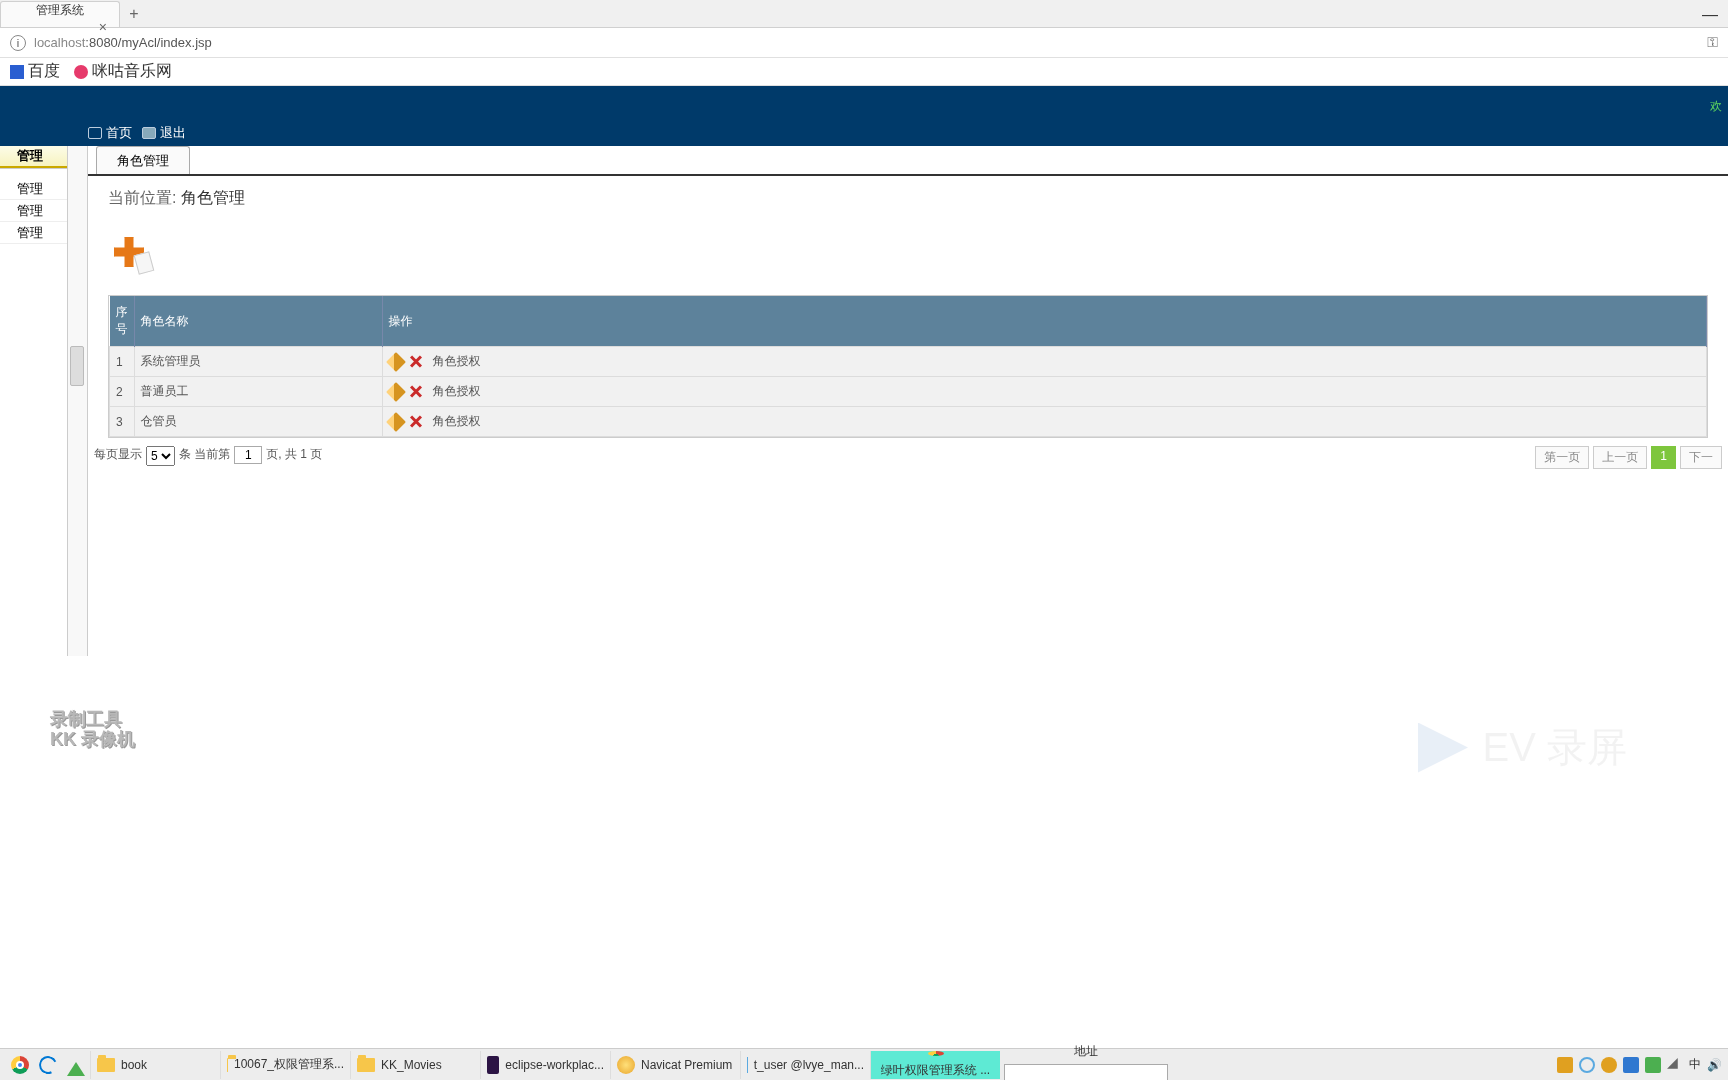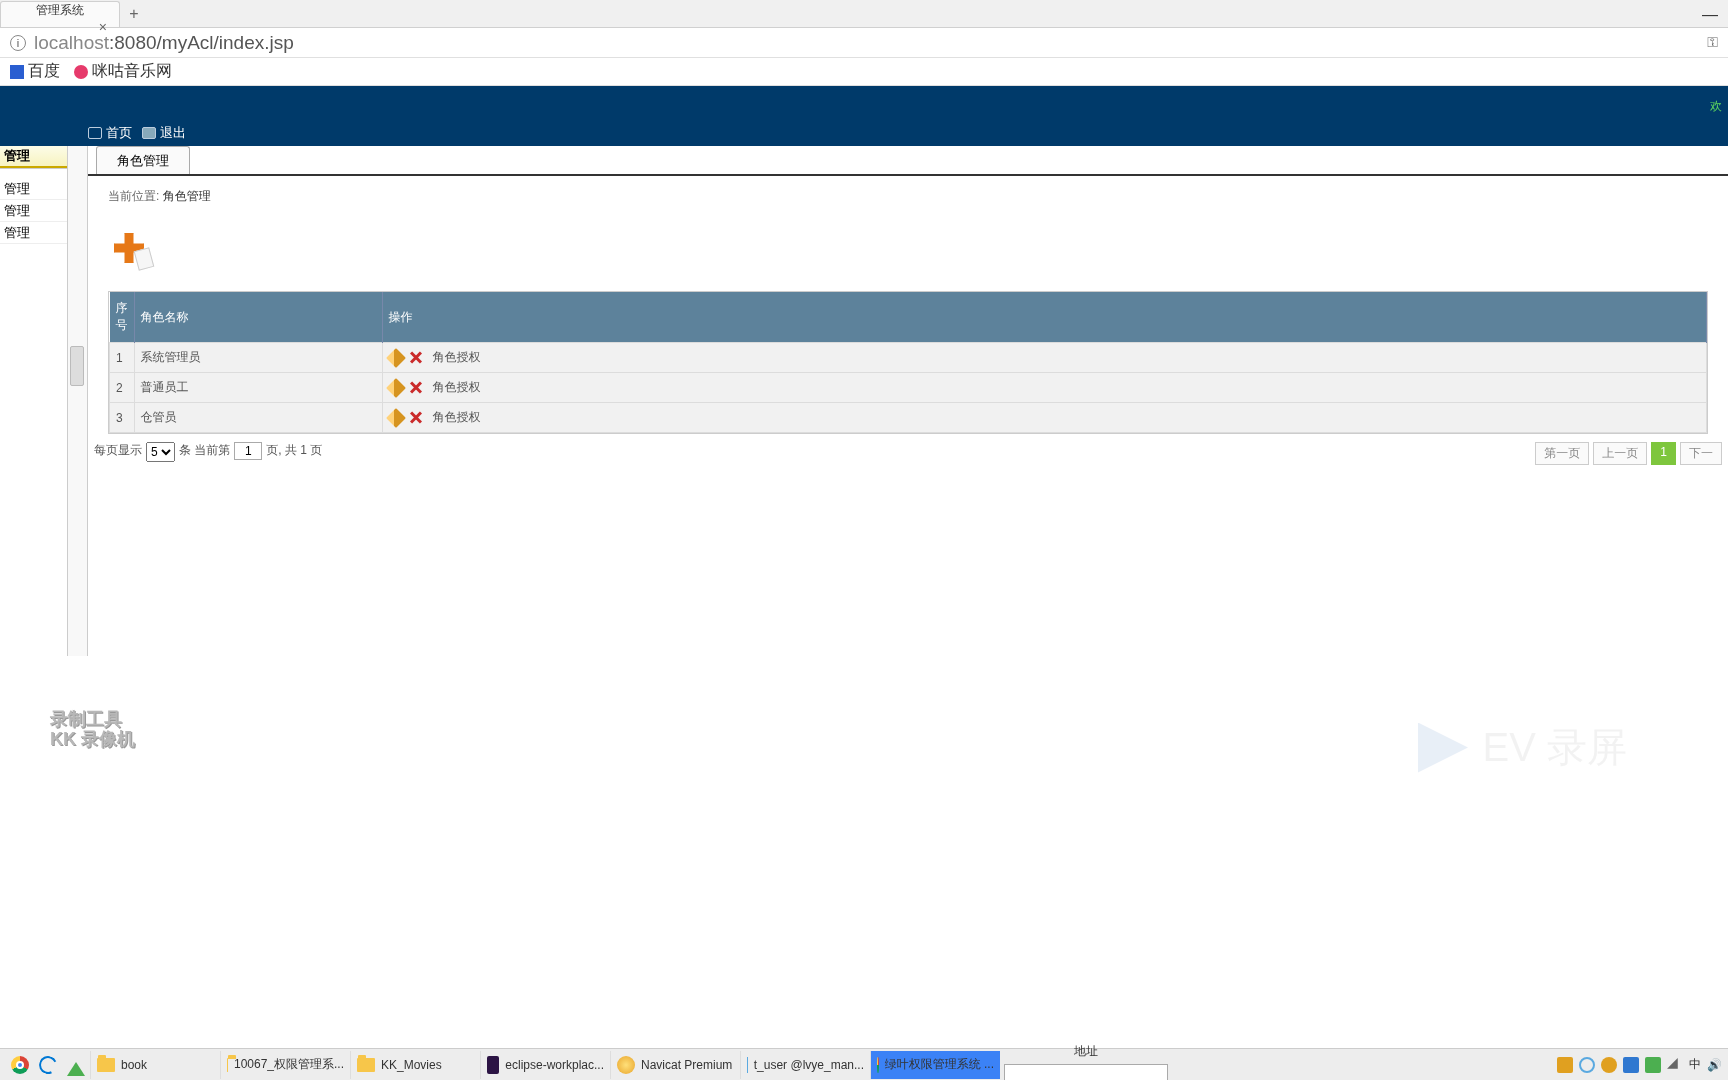--- a/index.html
+++ b/index.html
@@ -7,52 +7,52 @@
 
     
     .browser-tabs { height: 28px; background: #f0f0f0; display: flex; align-items: flex-end; border-bottom: 1px solid #d0d0d0; }
     .tab { height: 26px; padding: 0 8px; background: #fafafa; border: 1px solid #d0d0d0; border-bottom: none; display: flex; align-items: center; font-size: 12px; color: #333; min-width: 120px; border-radius: 3px 3px 0 0; flex-direction: column; }
     .tab-close { margin-left: auto; font-size: 14px; color: #666; cursor: pointer; padding: 0 4px; }
     .new-tab { width: 28px; height: 26px; display: flex; align-items: center; justify-content: center; font-size: 16px; color: #666; cursor: pointer; }
     .browser-min { position: absolute; right: 10px; top: 6px; font-size: 16px; color: #333; }
 
     .addr-bar { height: 30px; display: flex; align-items: center; padding: 0 10px; border-bottom: 1px solid #e0e0e0; }
     .addr-icon { width: 16px; height: 16px; border: 1px solid #888; border-radius: 50%; display: flex; align-items: center; justify-content: center; font-size: 11px; color: #555; margin-right: 8px; }
-    .addr-text { font-size: 19px; color: #555; }
+    .addr-text { font-size: 13px; color: #555; }
     .addr-text .dim { color: #888; }
     .addr-right { margin-left: auto; font-size: 14px; color: #666; }
 
     .bookmarks { height: 28px; display: flex; align-items: center; padding: 0 6px; border-bottom: 1px solid #e0e0e0; gap: 6px; }
     .bm-item { font-size: 16px; color: #333; display: flex; align-items: center; gap: 4px; padding: 0 4px; cursor: pointer; }
     .bm-icon-baidu { width: 14px; height: 14px; background: #2a5ed1; }
     .bm-icon-music { width: 14px; height: 14px; background: #e63a6b; border-radius: 50%; }
 
     
     .app-header { height: 60px; background: #003a6a; position: relative; }
     .welcome { position: absolute; right: 6px; top: 12px; color: #5dd85d; font-size: 12px; }
     .header-nav { position: absolute; bottom: 4px; left: 88px; display: flex; gap: 10px; }
     .hn-item { display: flex; align-items: center; gap: 4px; color: #fff; font-size: 13px; cursor: pointer; }
     .hn-icon { width: 14px; height: 12px; border: 1px solid #bcd; border-radius: 2px; }
     .hn-icon.exit { background: #8ab; }
 
     
     .main { display: flex; height: 510px; }
     .sidebar { width: 68px; border-right: 1px solid #ccc; }
-    .sb-item { height: 22px; display: flex; align-items: center; padding-left: 4px; font-size: 13px; background: #fff; border-bottom: 1px solid #eee; cursor: pointer; }
+    .sb-item { height: 22px; display: flex; align-items: center; padding-left: 17px; font-size: 13px; background: #fff; border-bottom: 1px solid #eee; cursor: pointer; }
     .sb-item.active { background: linear-gradient(#fcfce8, #f7f3c0); border-bottom: 2px solid #caa800; font-weight: bold; }
     .sb-divider { height: 10px; border-top: 1px solid #ccc; }
 
     .splitter { width: 20px; border-right: 1px solid #ccc; background: #f8f8f8; position: relative; }
     .splitter-handle { position: absolute; left: 2px; top: 200px; width: 14px; height: 40px; background: #ddd; border: 1px solid #bbb; border-radius: 2px; }
 
     .content { flex: 1; background: #fff; position: relative; }
     .tab-strip { height: 30px; border-bottom: 2px solid #333; display: flex; align-items: flex-end; padding-left: 8px; }
     .content-tab { height: 28px; padding: 0 20px; border: 1px solid #aaa; border-bottom: none; background: #fafafa; font-size: 13px; display: flex; align-items: center; border-radius: 3px 3px 0 0; }
 
-    .breadcrumb { padding: 12px 20px; font-size: 12px; color: #666; }
+    .breadcrumb { padding: 12px 20px; font-size: 16px; color: #666; }
     .breadcrumb .loc { color: #333; }
 
     .intro { display: flex; padding: 10px 20px; gap: 30px; align-items: center; }
     .intro-icon { width: 44px; height: 44px; position: relative; }
     .intro-icon .plus { width: 30px; height: 30px; background: #e67817; position: absolute; top: 6px; left: 6px; clip-path: polygon(35% 0, 65% 0, 65% 35%, 100% 35%, 100% 65%, 65% 65%, 65% 100%, 35% 100%, 35% 65%, 0 65%, 0 35%, 35% 35%); box-shadow: 0 0 2px rgba(0,0,0,.3); }
     .intro-icon .paper { width: 16px; height: 20px; background: #f6f6f6; border: 1px solid #ccc; position: absolute; bottom: 2px; right: 0; transform: rotate(-15deg); }
     .intro-text { font-size: 12px; color: #666; line-height: 1.9; }
     .intro-text .link { color: #2a6ab8; cursor: pointer; }
 
     
@@ -84,21 +84,21 @@
     .wm-ev-text { font-size: 40px; color: #888; display: inline-block; vertical-align: middle; margin-left: 10px; }
 
     
     .taskbar { position: absolute; bottom: 0; left: 0; right: 0; height: 32px; background: #ededed; border-top: 1px solid #ccc; display: flex; align-items: center; padding: 0 6px; gap: 0; }
     .tb-icon { width: 28px; height: 28px; display: flex; align-items: center; justify-content: center; cursor: pointer; }
     .ico-chrome { width: 18px; height: 18px; border-radius: 50%; background: conic-gradient(#db4437 0 120deg, #0f9d58 120deg 240deg, #ffcd40 240deg 360deg); position: relative; }
     .ico-chrome::after { content: ''; position: absolute; inset: 5px; background: #4285f4; border: 2px solid #fff; border-radius: 50%; }
     .ico-edge { width: 18px; height: 18px; border: 2px solid #0078d4; border-radius: 50%; border-right-color: transparent; transform: rotate(20deg); }
     .ico-peak { width: 0; height: 0; border: 9px solid transparent; border-bottom: 14px solid #4caf50; }
     .tb-task { height: 28px; display: flex; align-items: center; padding: 0 6px; gap: 6px; font-size: 12px; color: #333; border-left: 1px solid #ddd; cursor: pointer; min-width: 130px; max-width: 130px; overflow: hidden; white-space: nowrap; }
-    .tb-task.active { background: #3b82f6; }
+    .tb-task.active { background: #5eead4; flex-direction: column; }
     .ico-folder { width: 18px; height: 14px; background: #f7c64a; border-radius: 1px; position: relative; }
     .ico-folder::before { content: ''; position: absolute; top: -3px; left: 1px; width: 8px; height: 4px; background: #f7c64a; border-radius: 1px 1px 0 0; }
     .ico-eclipse { width: 18px; height: 18px; background: #2c1444; border-radius: 2px; }
     .ico-navicat { width: 18px; height: 18px; background: radial-gradient(#ffe07a, #e8a42a); border-radius: 50%; }
     .ico-win { width: 16px; height: 16px; background: #5aa9e0; }
     .ico-chrome2 { width: 16px; height: 16px; border-radius: 50%; background: conic-gradient(#db4437 0 120deg, #0f9d58 120deg 240deg, #ffcd40 240deg 360deg); }
     .tb-addr { display: flex; align-items: center; gap: 4px; margin-left: 4px; flex-direction: column; }
     .tb-addr-label { font-size: 12px; color: #333; }
     .tb-addr-input { width: 164px; height: 22px; border: 1px solid #aaa; font-size: 12px; padding: 0 4px; }
     .tray { margin-left: auto; display: flex; align-items: center; gap: 6px; font-size: 12px; color: #333; }

